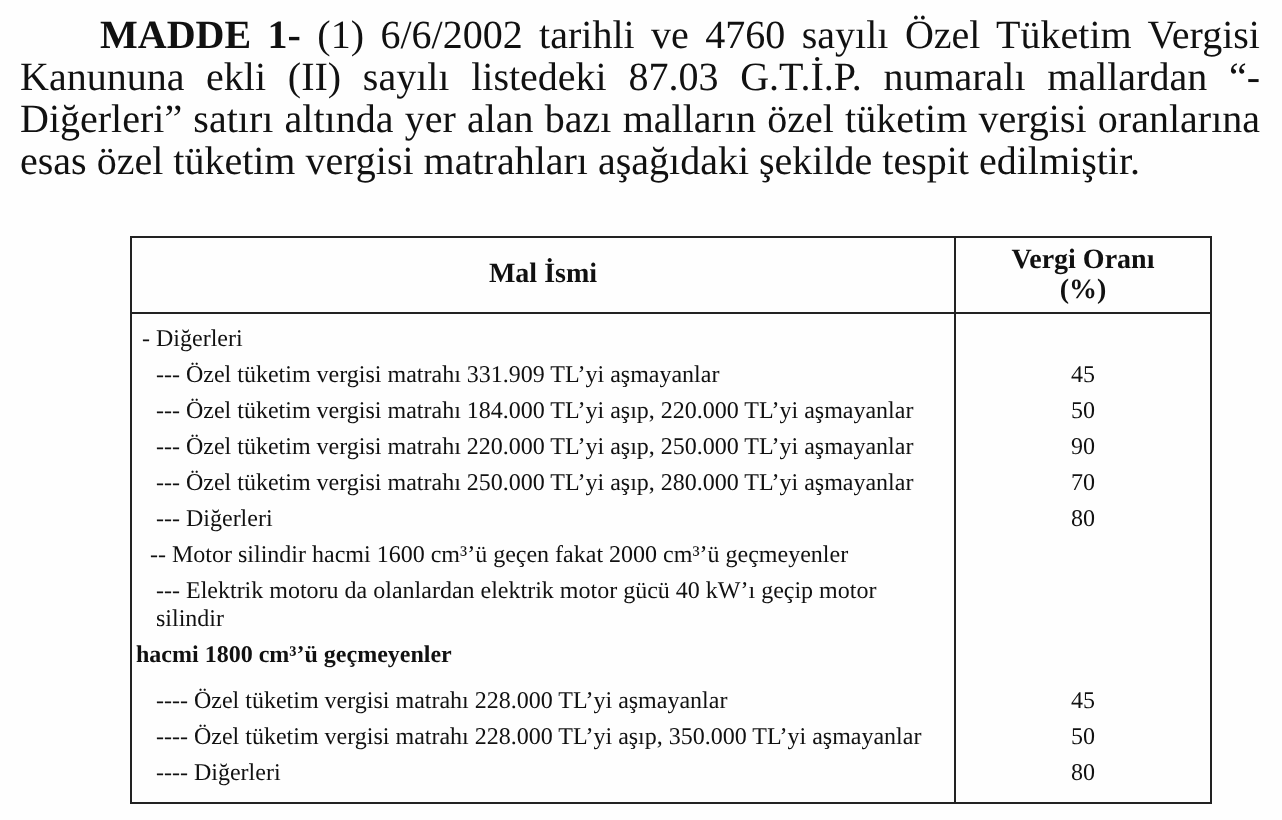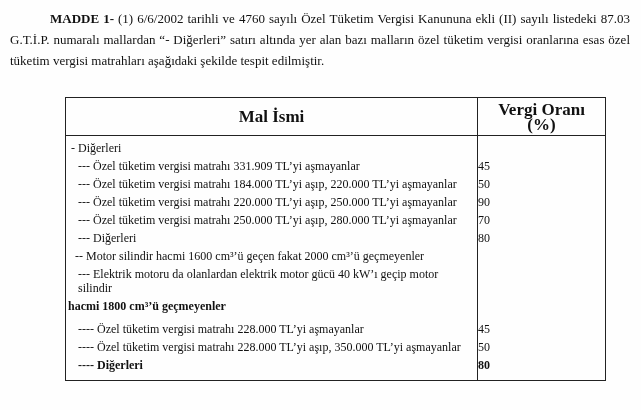--- a/index.html
+++ b/index.html
@@ -8,61 +8,61 @@
     width: 641px;
     height: 410px;
     background: #fefefe;
     font-family: "Liberation Serif", "DejaVu Serif", serif;
     color: #111;
     overflow: hidden;
   }
   .intro {
     margin: 0;
     padding: 8px 11px 0 10px;
-    font-size: 13px;
+    font-size: 20px;
     line-height: 21px;
     text-align: justify;
     text-indent: 40px;
   }
   .intro .lead { font-weight: bold; }
   table.tax {
     border-collapse: collapse;
     table-layout: fixed;
     margin: 26px 0 0 65px;
     width: 540px;
     font-size: 12px;
   }
   table.tax col.c1 { width: 412px; }
   table.tax col.c2 { width: 128px; }
   table.tax th {
     border: 1.5px solid #222;
-    font-size: 17px;
+    font-size: 14px;
     font-weight: bold;
     text-align: center;
     padding: 3px 2px;
     height: 31px;
     vertical-align: middle;
     line-height: 15px;
   }
   table.tax { border: 1.5px solid #222; }
   td.mal {
     padding: 2px 4px 2px 5px;
     line-height: 14px;
     vertical-align: top;
   }
   td.oran {
     border-left: 1.5px solid #222;
-    text-align: left;
+    text-align: center;
     padding: 2px 0;
     line-height: 14px;
     vertical-align: top;
   }
   tr.gap-before td { padding-top: 7px; }
   tbody tr:first-child td { padding-top: 5px; }
-  tbody tr:last-child td { padding-bottom: 8px; font-weight: bold; }
+  tbody tr:last-child td { padding-bottom: 8px; }
   .ind0 { padding-left: 5px !important; }
   .ind1 { padding-left: 9px !important; }
   .ind2 { padding-left: 12px !important; }
   .ind3 { padding-left: 12px !important; }
   .indw { padding-left: 2px !important; font-weight: bold; }
 </style>
 </head>
 <body>
 
 <div class="page">

